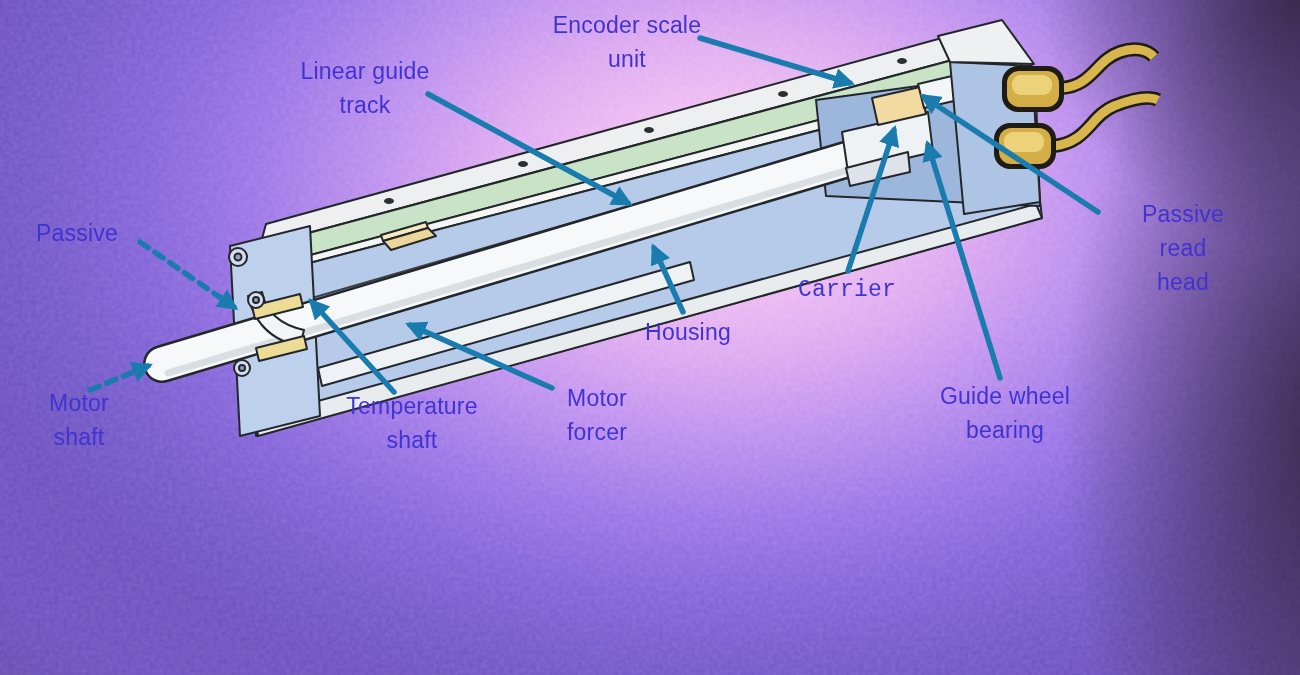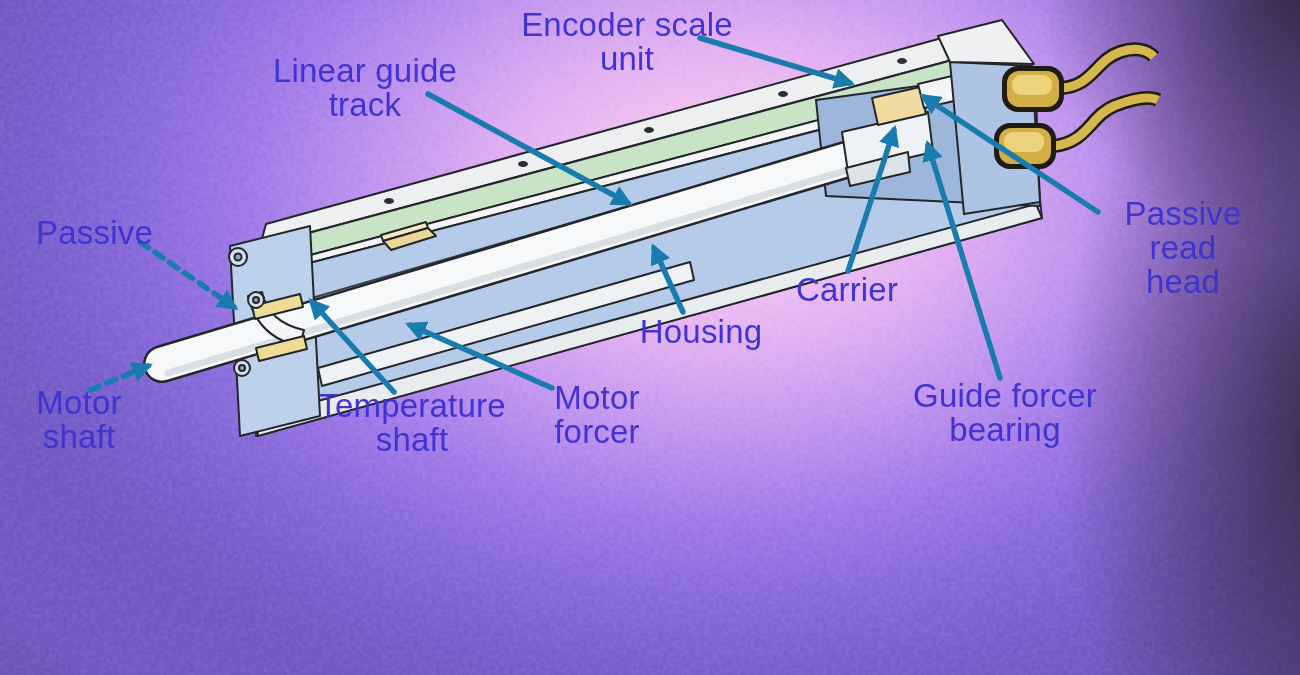--- a/index.html
+++ b/index.html
@@ -20,21 +20,21 @@
     position:absolute;inset:0;
     background:
       radial-gradient(circle 380px at 1310px -20px, rgba(38,26,42,.82), rgba(38,26,42,0) 72%),
       radial-gradient(ellipse 430px 780px at 1345px 430px, rgba(46,32,50,.88), rgba(46,32,50,0) 66%),
       radial-gradient(ellipse 1500px 980px at 640px 240px, rgba(0,0,0,0) 56%, rgba(52,38,64,.45) 86%, rgba(44,31,54,.65) 100%);
   }
   svg.texture{position:absolute;inset:0;mix-blend-mode:soft-light;opacity:.85;pointer-events:none;}
   svg.art{position:absolute;inset:0;}
   
   .lbl{
-    position:absolute;color:#4033d0;font-size:33px;line-height:34px;
+    position:absolute;color:#4033d0;font-size:23px;line-height:34px;
     text-align:center;white-space:pre-line;transform:translateX(-50%);
     letter-spacing:.2px;
   }
   .lbl.left-align{transform:none;text-align:left;}
 </style>
 </head>
 <body>
 
 <div id="stage">
   <div class="bg"></div>
@@ -146,19 +146,19 @@
 unit</div>
   <div class="lbl" style="left:352px;top:54px;margin-left:13px;">Linear guide
 track</div>
   <div class="lbl left-align" style="left:36px;top:216px;">Passive</div>
   <div class="lbl" style="left:79px;top:386px;">Motor
 shaft</div>
   <div class="lbl" style="left:412px;top:389px;">Temperature
 shaft</div>
   <div class="lbl" style="left:597px;top:381px;">Motor
 forcer</div>
-  <div class="lbl" style="left:688px;top:315px;margin-left:13px;">Housing</div>
-  <div class="lbl" style="left:847px;top:273px;">Carrier</div>
+  <div class="lbl" style="left:688px;top:315px;">Housing</div>
+  <div class="lbl" style="left:847px;top:273px;font-family:Liberation Mono, monospace;">Carrier</div>
   <div class="lbl" style="left:1183px;top:197px;text-align:center;">Passive read
 head</div>
-  <div class="lbl" style="left:1005px;top:379px;">Guide forcer
+  <div class="lbl" style="left:1005px;top:379px;">Guide wheel
 bearing</div>
 </div>
 
 </body></html>

